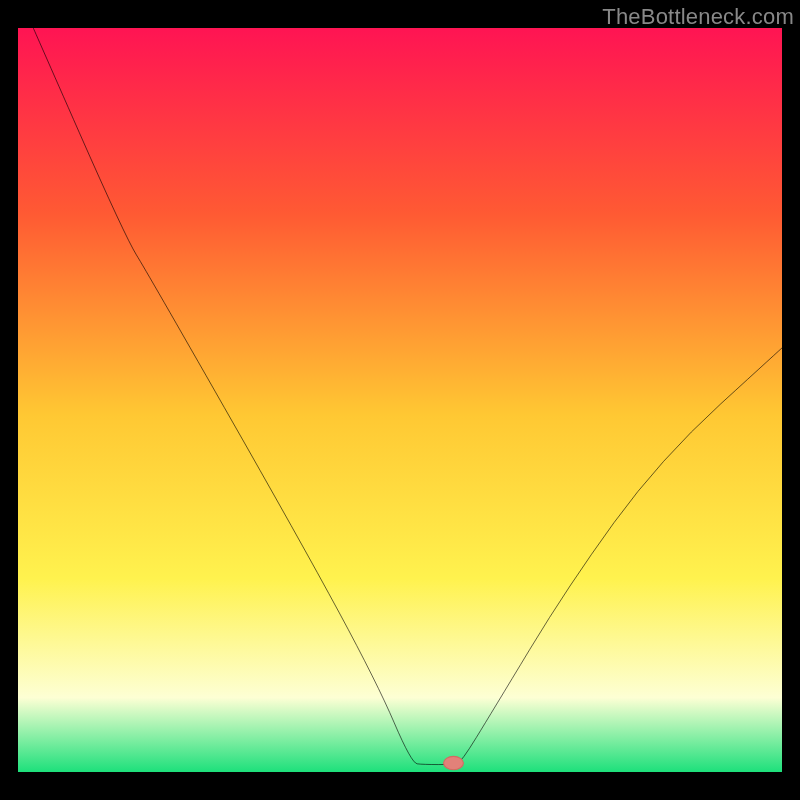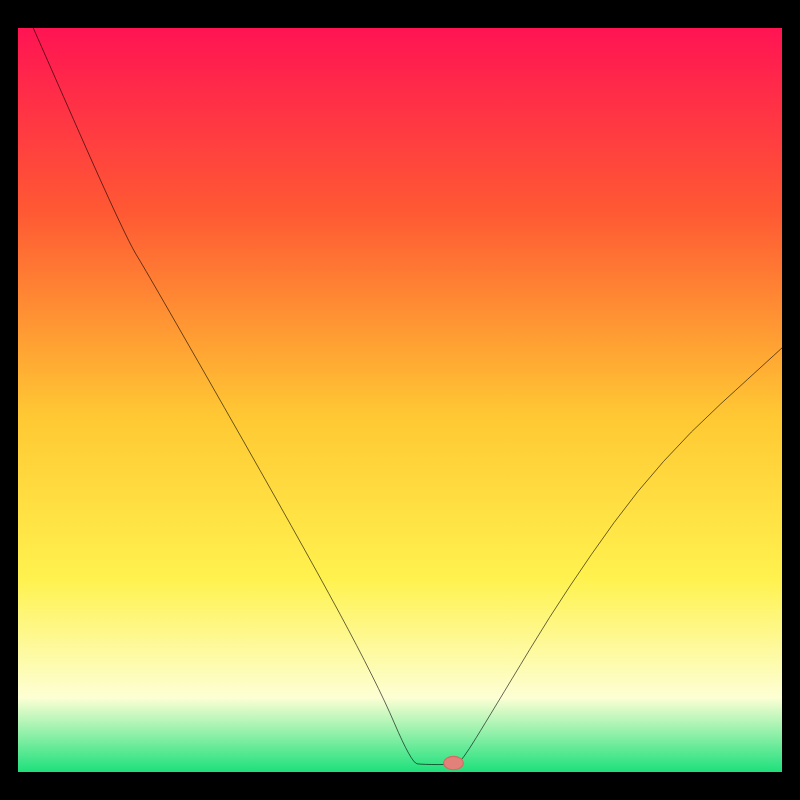--- a/index.html
+++ b/index.html
@@ -32,20 +32,21 @@
     width: 764px;
     height: 744px;
     display: block;
   }
 </style>
 </head>
 <body>
 
 <div class="chart-wrap">
 
+  <div class="watermark">TheBottleneck.com</div>
 
   <svg class="plot" viewBox="0 0 100 100" preserveAspectRatio="none">
     <defs>
       <linearGradient id="bg-grad" x1="0" y1="0" x2="0" y2="1">
         <stop id="g0" offset="0%" stop-color="#ff1453"></stop>
         <stop id="g1" offset="25%" stop-color="#ff5a33"></stop>
         <stop id="g2" offset="52%" stop-color="#ffc833"></stop>
         <stop id="g3" offset="74%" stop-color="#fff24e"></stop>
         <stop id="g4" offset="90%" stop-color="#fdffd4"></stop>
         <stop id="g5" offset="100%" stop-color="#1de07b"></stop>

